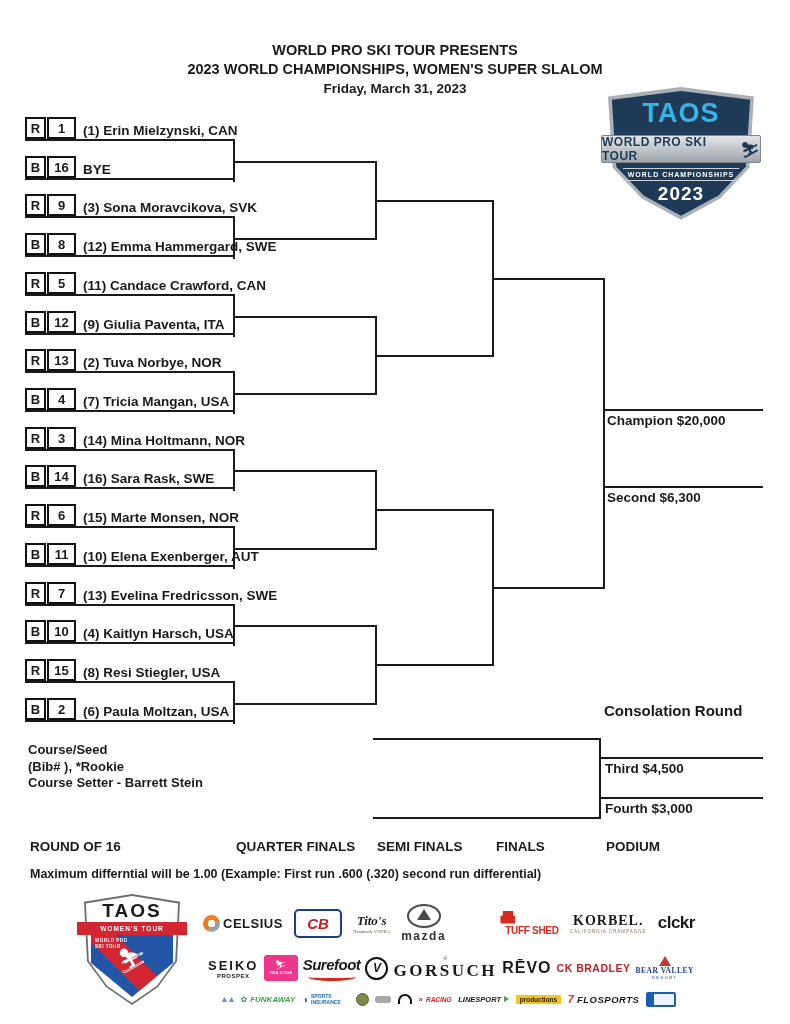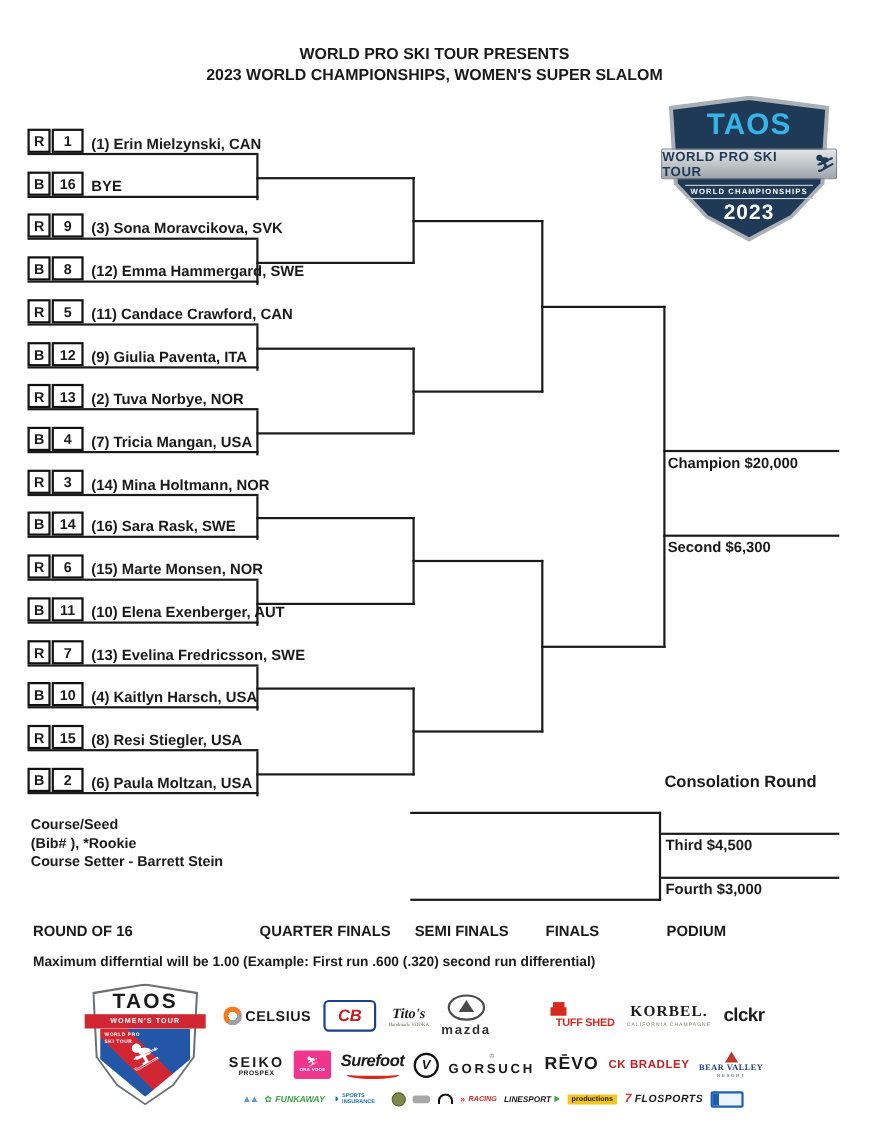--- a/index.html
+++ b/index.html
@@ -98,21 +98,21 @@
   .sp-pink .ico::before{content:"⛷";}
   .sp-pink b{color:#fff;font-size:4px;letter-spacing:0.3px;}
   .sp-surefoot{flex-direction:column;gap:0;}
   .sp-surefoot b{font-style:italic;font-size:15px;letter-spacing:-0.5px;}
   .sp-surefoot::after{content:"";width:48px;height:5px;border-bottom:3px solid #d8291f;border-radius:50%;}
   .sp-volkl b{border:2px solid #111;border-radius:50%;width:19px;height:19px;display:flex;
               align-items:center;justify-content:center;font-style:italic;font-size:12px;}
   .sp-gorsuch{flex-direction:column;gap:0;}
   .sp-gorsuch .ico{display:block;font-size:6px;color:#777;line-height:1;}
   .sp-gorsuch .ico::before{content:"♔";}
-  .sp-gorsuch b{font-family:Liberation Sans, sans-serif;font-size:12px;letter-spacing:2.5px;}
+  .sp-gorsuch b{font-family:Liberation Serif, serif;font-size:17px;letter-spacing:2.5px;}
   .sp-revo b{font-size:16px;letter-spacing:1px;}
   .sp-ckbradley b{color:#c61d23;font-size:10.5px;letter-spacing:0.5px;}
   .sp-bearvalley{flex-direction:column;gap:0;}
   .sp-bearvalley .ico{display:block;width:0;height:0;border-left:6px solid transparent;
     border-right:6px solid transparent;border-bottom:10px solid #c0392b;}
   .sp-bearvalley b{font-family:"Liberation Serif",serif;font-size:7.5px;color:#1c3e94;letter-spacing:0.5px;}
   .sp-bearvalley small{font-size:4px;letter-spacing:1.5px;color:#1c3e94;}
   
   .sp-mtn .ico{display:block;color:#5b9bd5;font-size:9px;letter-spacing:-2px;}
   .sp-mtn .ico::before{content:"▲▲";}
@@ -142,20 +142,21 @@
     background:linear-gradient(90deg,#1b5fb5 0 6px,#eef4fb 6px);}
 </style>
 </head>
 <body>
 
 <div class="page">
 
   <div class="titleblock">
     <div>WORLD PRO SKI TOUR PRESENTS</div>
     <div>2023 WORLD CHAMPIONSHIPS, WOMEN'S SUPER SLALOM</div>
+    <div class="date">Friday, March 31, 2023</div>
   </div>
 
   <div class="mlogo">
     <div class="mshield shieldclip"></div>
     <div class="mshield-in shieldclip"></div>
     <div class="taos">TAOS</div>
     <div class="mbanner">
       <span>WORLD PRO SKI TOUR</span>
       <span class="skier">⛷</span>
     </div>

